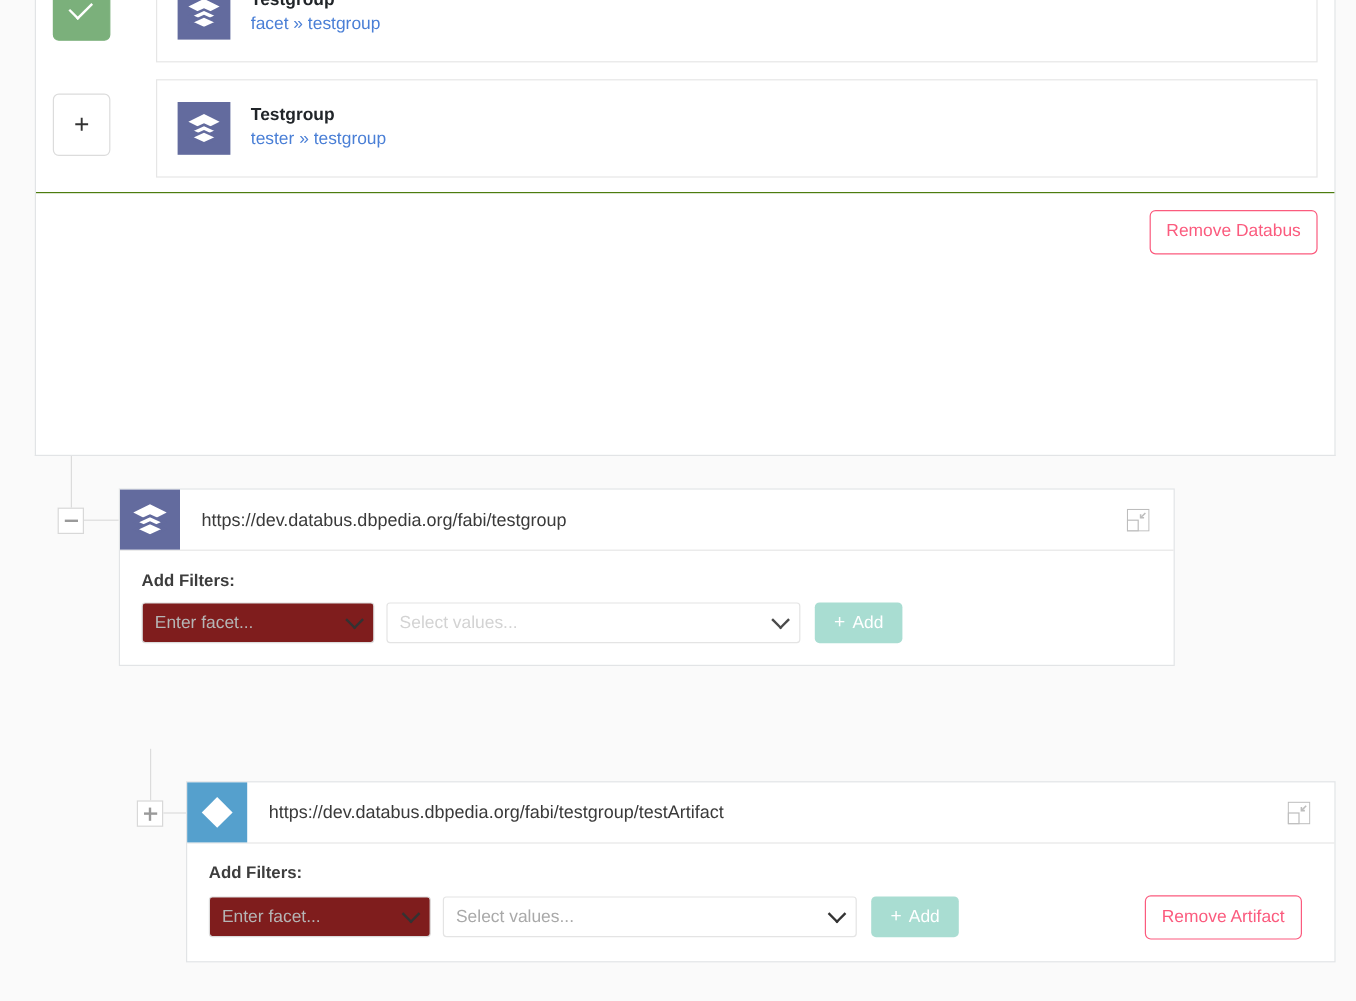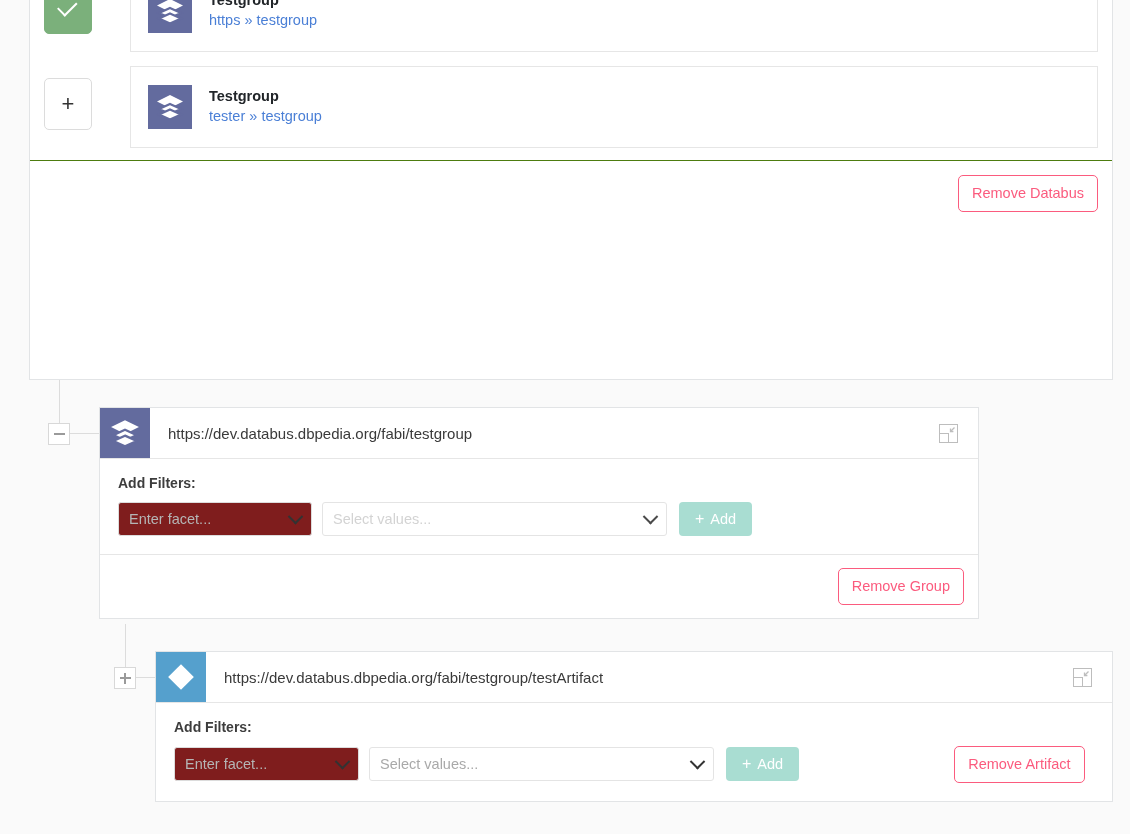--- a/index.html
+++ b/index.html
@@ -329,21 +329,21 @@
         <div class="result-card">
           <div class="entity-icon group">
             <svg width="28" height="26" viewBox="0 0 28 26" aria-hidden="true">
               <polygon points="14,1 27,7.5 14,14 1,7.5" fill="#ffffff"></polygon>
               <polygon points="14,10 25,15 14,20 3,15" fill="#ffffff" stroke="#636b9e" stroke-width="2.2"></polygon>
               <polygon points="14,15.5 25,20.5 14,25.5 3,20.5" fill="#ffffff" stroke="#636b9e" stroke-width="2.2"></polygon>
             </svg>
           </div>
           <div class="result-text">
             <div class="result-title">Testgroup</div>
-            <div class="result-path">https » testgroup</div>
+            <div class="result-path">facet » testgroup</div>
           </div>
         </div>
       </div>
 
 
       <div class="result-row">
         <div class="select-btn unselected">
           <span class="plus-glyph">+</span>
         </div>
         <div class="result-card">
@@ -407,23 +407,20 @@
             <span class="values-ph-light">Select values...</span>
             <span class="chev-light"></span>
           </div>
           <button class="btn-add">
             <span class="pl">+</span>
             <span>Add</span>
           </button>
         </div>
       </div>
 
-      <div class="node-footer">
-        <button class="btn-outline-danger">Remove Group</button>
-      </div>
     </div>
   </div>
 
   <div class="tline" style="left:125px; top:624px; width:1px; height:44px;"></div>
   <div class="tline" style="left:136px; top:677px; width:19px; height:1px;"></div>
   <div class="tree-toggle" style="left:114px; top:667px;">
     <span class="tg-bar-h"></span>
     <span class="tg-bar-v"></span>
   </div>
 

